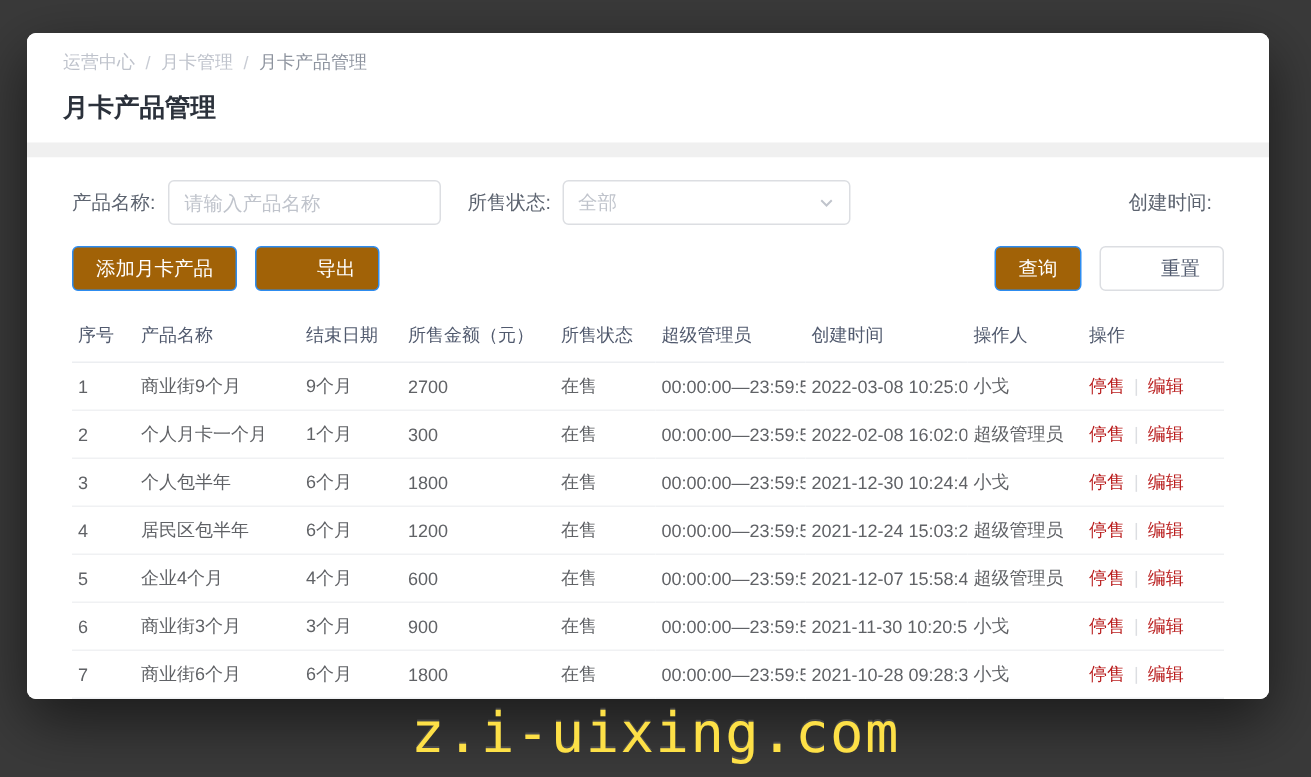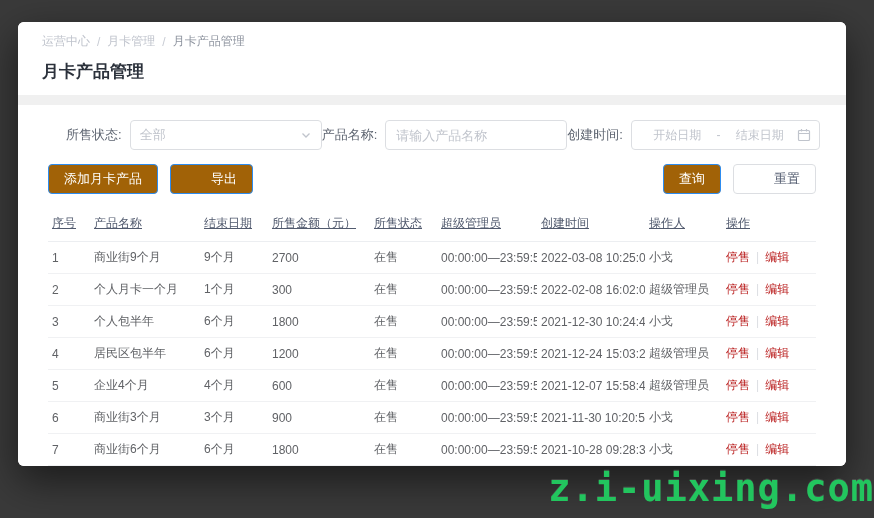--- a/index.html
+++ b/index.html
@@ -63,33 +63,33 @@
   .toolbar .spacer { flex: 1; }
 
   
   table.data-table {
     width: 100%; margin-top: 12px; border-collapse: collapse; table-layout: fixed;
     font-size: 12px; color: #606266;
   }
   table.data-table th {
     text-align: left; font-weight: 400; color: #515a6e;
     padding: 9px 4px; border-bottom: 1px solid #eceef1;
-    overflow: hidden; white-space: nowrap; text-decoration: underline;
+    overflow: hidden; white-space: nowrap;
   }
   table.data-table td {
     padding: 7px 4px; border-bottom: 1px solid #f0f1f3;
     overflow: hidden; white-space: nowrap;
   }
   .action-link { color: #b91c1c; text-decoration: none; cursor: pointer; }
   .action-sep { color: #dcdee2; margin: 0 6px; }
 
   .watermark {
-    position: absolute; left: 0; width: 100%; top: 467px; text-align: right;
+    position: absolute; left: 0; width: 100%; top: 467px; text-align: center;
     font-family: "DejaVu Sans Mono", "Liberation Mono", monospace;
-    font-weight: 700; font-size: 37px; letter-spacing: 1px; color: #22c55e;
+    font-weight: 400; font-size: 37px; letter-spacing: 1px; color: #fde047;
     text-shadow: 0 -1px 0 rgba(255,255,255,0.12);
   }
 </style>
 </head>
 <body>
 
 <div class="window">
 
   <div class="page-header">
     <div class="breadcrumb">
@@ -100,50 +100,37 @@
       <span class="crumb current">月卡产品管理</span>
     </div>
     <div class="page-title">月卡产品管理</div>
   </div>
 
   <div class="section-gap"></div>
 
   <div class="content">
 
     <div class="filter-row">
+      <div class="filter-item">
+        <label>产品名称:</label>
+        <input class="text-input" type="text" placeholder="请输入产品名称" style="">
+      </div>
       <div class="filter-item status">
         <label>所售状态:</label>
         <div class="select-box">
           <span>全部</span>
           <span>
             <svg class="icon-svg" width="12" height="12" viewBox="0 0 12 12">
               <polyline points="2.5,4.5 6,8 9.5,4.5" fill="none" stroke="#c0c4cc" stroke-width="1.3"></polyline>
             </svg>
           </span>
         </div>
       </div>
-      <div class="filter-item">
-        <label>产品名称:</label>
-        <input class="text-input" type="text" placeholder="请输入产品名称" style="">
-      </div>
       <div class="filter-item created">
         <label>创建时间:</label>
-        <div class="date-range">
-          <span class="dr-start">开始日期</span>
-          <span class="dr-sep">-</span>
-          <span class="dr-end">结束日期</span>
-          <span>
-            <svg class="icon-svg" width="14" height="14" viewBox="0 0 14 14">
-              <rect x="1.5" y="2.5" width="11" height="10" rx="1" fill="none" stroke="#c0c4cc" stroke-width="1.2"></rect>
-              <line x1="1.5" y1="5.5" x2="12.5" y2="5.5" stroke="#c0c4cc" stroke-width="1.2"></line>
-              <line x1="4.5" y1="1" x2="4.5" y2="3.5" stroke="#c0c4cc" stroke-width="1.2"></line>
-              <line x1="9.5" y1="1" x2="9.5" y2="3.5" stroke="#c0c4cc" stroke-width="1.2"></line>
-            </svg>
-          </span>
-        </div>
       </div>
     </div>
 
     <div class="toolbar">
       <button class="btn primary">添加月卡产品</button>
       <button class="btn primary">导出</button>
       <span class="spacer"></span>
       <button class="btn primary">查询</button>
       <button class="btn default">重置</button>
     </div>

